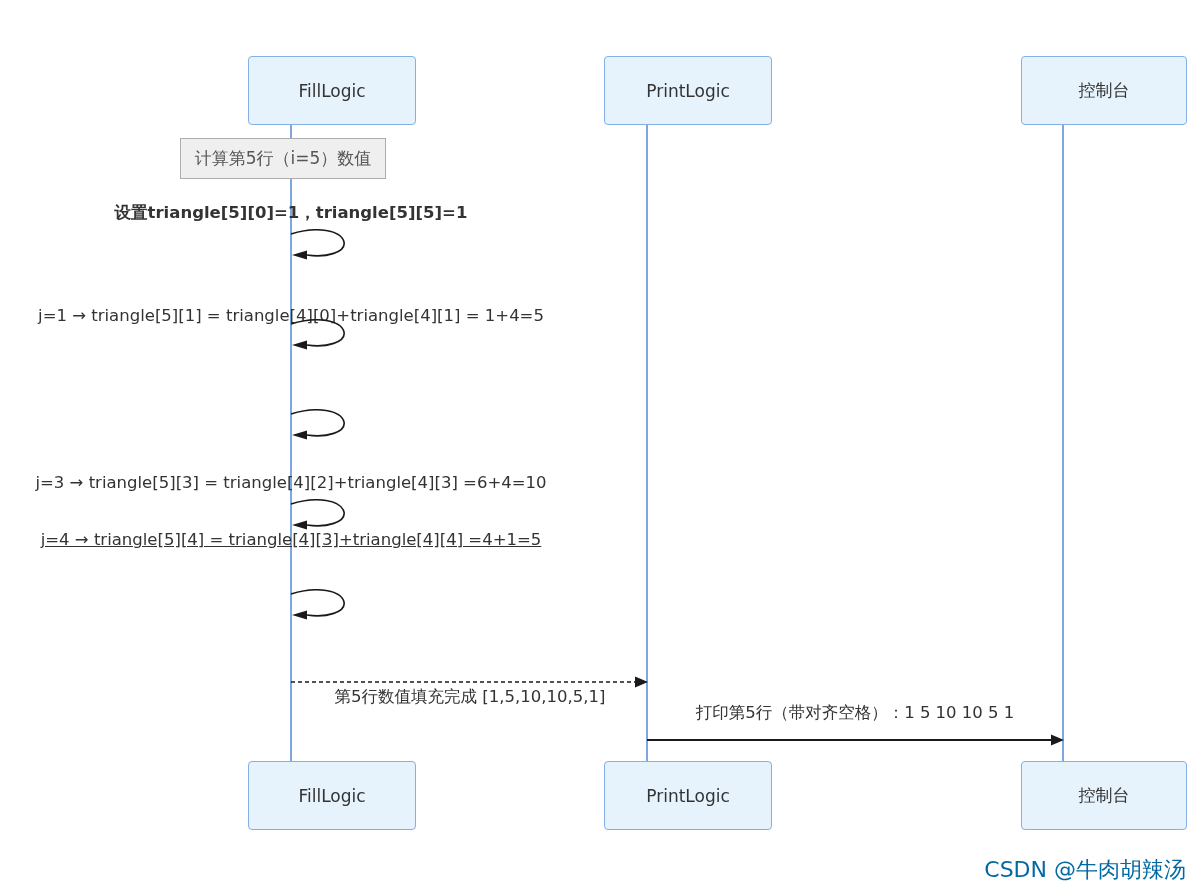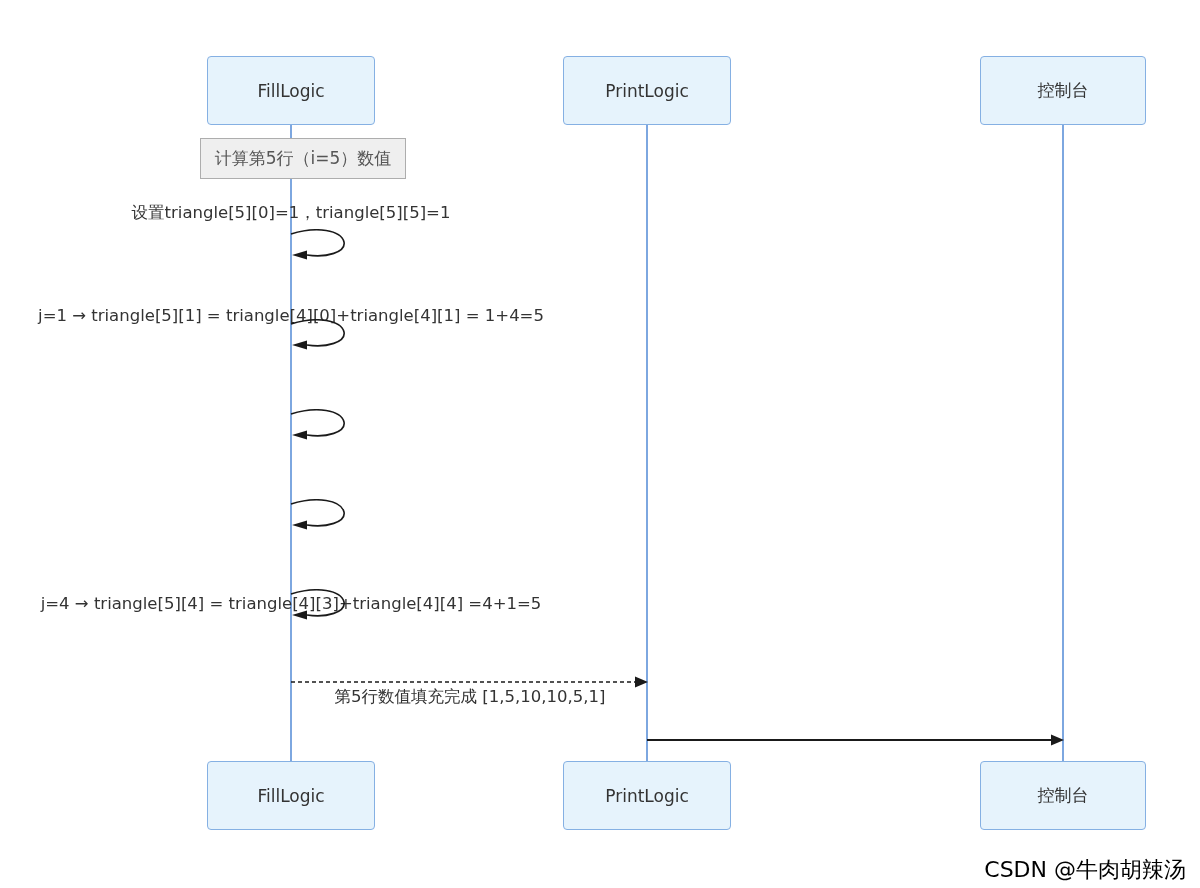--- a/index.html
+++ b/index.html
@@ -15,31 +15,32 @@
     position: absolute;
     height: 67px;
     background: #e6f3fc;
     border: 1px solid #85b0e3;
     border-radius: 4px;
     display: flex;
     align-items: center;
     justify-content: center;
     font-size: 17px;
     color: #333333;
+    margin-left: 41px;
   }
   .lifeline {
     position: absolute;
     top: 125px;
     height: 636px;
     width: 2px;
     background: #7da7e0;
   }
   .note {
     position: absolute;
-    left: 200px;
+    left: 180px;
     top: 138px;
     width: 204px;
     height: 39px;
     background: #efefef;
     border: 1px solid #adadad;
     display: flex;
     align-items: center;
     justify-content: center;
     font-size: 17px;
     color: #565656;
@@ -51,21 +52,21 @@
     font-size: 16.5px;
     color: #333333;
     line-height: 20px;
   }
   .loop-svg, .arrow-svg { position: absolute; }
   .watermark {
     position: absolute;
     top: 855px;
     right: 14px;
     font-size: 22px;
-    color: #000000;
+    color: #0369a1;
     white-space: nowrap;
   }
 </style>
 </head>
 <body>
 
 <div class="canvas">
 
   <div class="lifeline" style="left:290px;"></div>
   <div class="lifeline" style="left:646px;"></div>
@@ -78,54 +79,56 @@
     <span>PrintLogic</span>
   </div>
   <div class="actor" style="left:980px; top:56px; width:164px;">
     <span>控制台</span>
   </div>
 
   <div class="note">
     <span>计算第5行（i=5）数值</span>
   </div>
 
-  <div class="msg-label" style="left:291px; top:203px;">设置triangle[5][0]=1，triangle[5][5]=1</div>
+  <div class="msg-label" style="left:291px; top:203px;font-weight:bold;">设置triangle[5][0]=1，triangle[5][5]=1</div>
   <svg class="loop-svg" style="left:289px; top:229px;" width="62" height="36" viewBox="0 0 62 36">
     <path d="M2,5 C28,-3 52,1 55,13 C57,23 38,29 18,26" stroke="#1a1a1a" stroke-width="1.6" fill="none"></path>
     <polygon points="18,21.5 3,26 18,30.5" fill="#1a1a1a"></polygon>
   </svg>
 
   <div class="msg-label" style="left:291px; top:306px;text-align:right;">j=1 → triangle[5][1] = triangle[4][0]+triangle[4][1] = 1+4=5</div>
   <svg class="loop-svg" style="left:289px; top:319px;" width="62" height="36" viewBox="0 0 62 36">
     <path d="M2,5 C28,-3 52,1 55,13 C57,23 38,29 18,26" stroke="#1a1a1a" stroke-width="1.6" fill="none"></path>
     <polygon points="18,21.5 3,26 18,30.5" fill="#1a1a1a"></polygon>
   </svg>
 
   <svg class="loop-svg" style="left:289px; top:409px;" width="62" height="36" viewBox="0 0 62 36">
     <path d="M2,5 C28,-3 52,1 55,13 C57,23 38,29 18,26" stroke="#1a1a1a" stroke-width="1.6" fill="none"></path>
     <polygon points="18,21.5 3,26 18,30.5" fill="#1a1a1a"></polygon>
   </svg>
 
+  <div class="msg-label" style="left:291px; top:473px;">j=3 → triangle[5][3] = triangle[4][2]+triangle[4][3] =6+4=10</div>
   <svg class="loop-svg" style="left:289px; top:499px;" width="62" height="36" viewBox="0 0 62 36">
     <path d="M2,5 C28,-3 52,1 55,13 C57,23 38,29 18,26" stroke="#1a1a1a" stroke-width="1.6" fill="none"></path>
     <polygon points="18,21.5 3,26 18,30.5" fill="#1a1a1a"></polygon>
   </svg>
 
-  <div class="msg-label" style="left:291px; top:594px;">j=4 → triangle[5][4] = triangle[4][3]+triangle[4][4] =4+1=5</div>
+  <div class="msg-label" style="left:291px; top:530px;text-decoration:underline;">j=4 → triangle[5][4] = triangle[4][3]+triangle[4][4] =4+1=5</div>
   <svg class="loop-svg" style="left:289px; top:589px;" width="62" height="36" viewBox="0 0 62 36">
     <path d="M2,5 C28,-3 52,1 55,13 C57,23 38,29 18,26" stroke="#1a1a1a" stroke-width="1.6" fill="none"></path>
     <polygon points="18,21.5 3,26 18,30.5" fill="#1a1a1a"></polygon>
   </svg>
 
   <div class="msg-label" style="left:470px; top:645px;margin-top:42px;">第5行数值填充完成 [1,5,10,10,5,1]</div>
   <svg class="arrow-svg" style="left:291px; top:672px;" width="358" height="20" viewBox="0 0 358 20">
     <line x1="0" y1="10" x2="344" y2="10" stroke="#1a1a1a" stroke-width="1.6" stroke-dasharray="4,3"></line>
     <polygon points="344,4.5 357,10 344,15.5" fill="#1a1a1a"></polygon>
   </svg>
 
+  <div class="msg-label" style="left:855px; top:703px;">打印第5行（带对齐空格）：1 5 10 10 5 1</div>
   <svg class="arrow-svg" style="left:647px; top:730px;" width="418" height="20" viewBox="0 0 418 20">
     <line x1="0" y1="10" x2="404" y2="10" stroke="#1a1a1a" stroke-width="1.8"></line>
     <polygon points="404,4.5 417,10 404,15.5" fill="#1a1a1a"></polygon>
   </svg>
 
   <div class="actor" style="left:207px; top:761px; width:166px;">
     <span>FillLogic</span>
   </div>
   <div class="actor" style="left:563px; top:761px; width:166px;">
     <span>PrintLogic</span>

